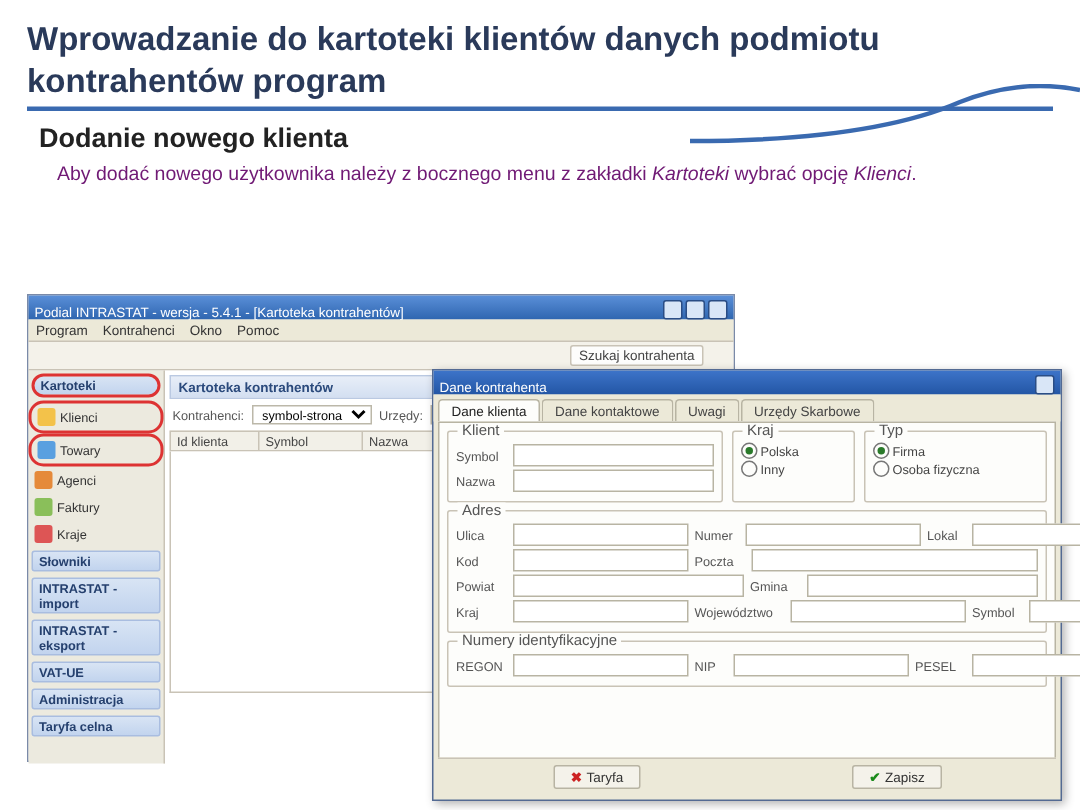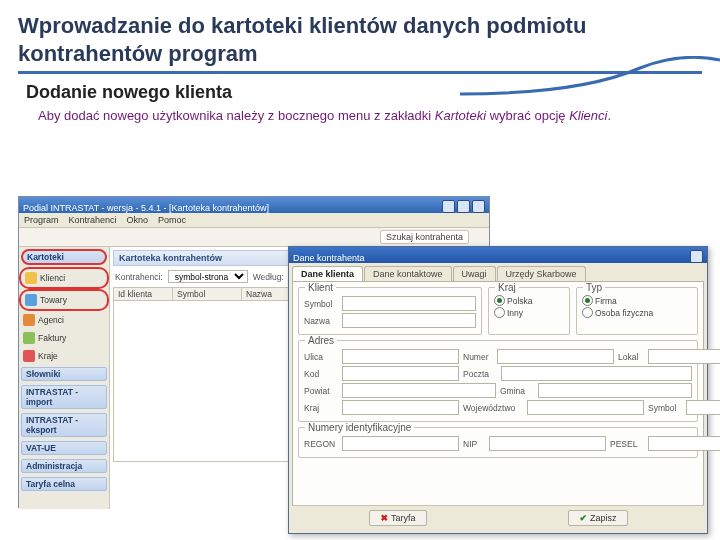--- a/index.html
+++ b/index.html
@@ -27,21 +27,21 @@
 .panelhdr{background:linear-gradient(#e8eef8,#d3dff1);border:1px solid #bac9e2;padding:2px 5px;font-size:9px;color:#2b4a7c;font-weight:bold}
 .filterrow{display:flex;gap:5px;align-items:center;padding:3px 2px;font-size:8.5px;color:#555}
 .filterrow select,.filterrow input{font-size:8.5px;border:1px solid #bcb8a9;background:#fff;padding:0 2px;height:13px}
 .gridhdr{display:flex;background:#f2f0e8;border:1px solid #c9c3b6;font-size:8.5px;color:#444}
 .gridhdr div{padding:1px 4px;border-right:1px solid #c9c3b6}
 .gridbody{height:160px;background:#fff;border:1px solid #c9c3b6;border-top:none}
 .dlg{position:absolute;left:288px;top:246px;width:418px;height:286px;border:1px solid #536a93;background:#ece9d8;font-size:9px;box-shadow:2px 2px 6px rgba(0,0,0,.3)}
 .dlg .titlebar{background:linear-gradient(#3d74c9,#2356a5)}
 .tabs{display:flex;background:#ece9d8;padding:3px 3px 0 3px;gap:1px;font-size:9px}
 .tab{padding:2px 8px;border:1px solid #b8b4a3;border-bottom:none;background:#ece9d8;border-radius:3px 3px 0 0;color:#444}
-.tab.active{background:#fdfdfb;font-weight:bold;color:#222}
+.tab.active{background:#fdfdfb;font-weight:normal;color:#222}
 .tabbody{background:#fdfdfb;border:1px solid #b8b4a3;margin:0 3px 3px 3px;padding:5px;height:228px;position:relative}
 .fs{border:1px solid #c9c3b6;border-radius:2px;padding:6px 5px 4px 5px;margin-bottom:5px;position:relative}
 .fs .lg{position:absolute;top:-6px;left:6px;background:#fdfdfb;padding:0 3px;font-size:10px;color:#555}
 .row{display:flex;align-items:center;gap:4px;margin:2px 0}
 .row label{font-size:8.5px;color:#555;min-width:34px}
 .row input[type=text]{flex:1;border:1px solid #b8b4a3;background:#fff;height:13px;font-size:8.5px;padding:0 2px}
 .radio{display:flex;align-items:center;gap:2px;font-size:8.5px;color:#444}
 .radio .r{width:9px;height:9px;border:1px solid #777;border-radius:50%;display:inline-flex;align-items:center;justify-content:center}
 .radio .r.on::after{content:"";width:5px;height:5px;background:#2a7a2a;border-radius:50%}
 .dlgbtns{position:absolute;left:3px;right:3px;bottom:3px;height:24px;background:#ece9d8;border-top:1px solid #c9c3b6;display:flex;align-items:center;padding:0 6px}
@@ -114,21 +114,21 @@
       <div class="sbgroup">INTRASTAT - eksport</div>
       <div class="sbgroup">VAT-UE</div>
       <div class="sbgroup">Administracja</div>
       <div class="sbgroup">Taryfa celna</div>
     </div>
     <div class="main">
       <div class="panelhdr">Kartoteka kontrahentów</div>
       <div class="filterrow">
         <span>Kontrahenci:</span>
         <select><option>symbol-strona</option></select>
-        <span>Według:</span>
+        <span>Urzędy:</span>
         <select style="width:50px"></select>
         <span>Szukaj:</span>
         <input type="text" style="width: 60px;" value="">
       </div>
       <div class="gridhdr">
         <div style="width:50px">Id klienta</div>
         <div style="width:60px">Symbol</div>
         <div style="flex:1">Nazwa</div>
       </div>
       <div class="gridbody"></div>

